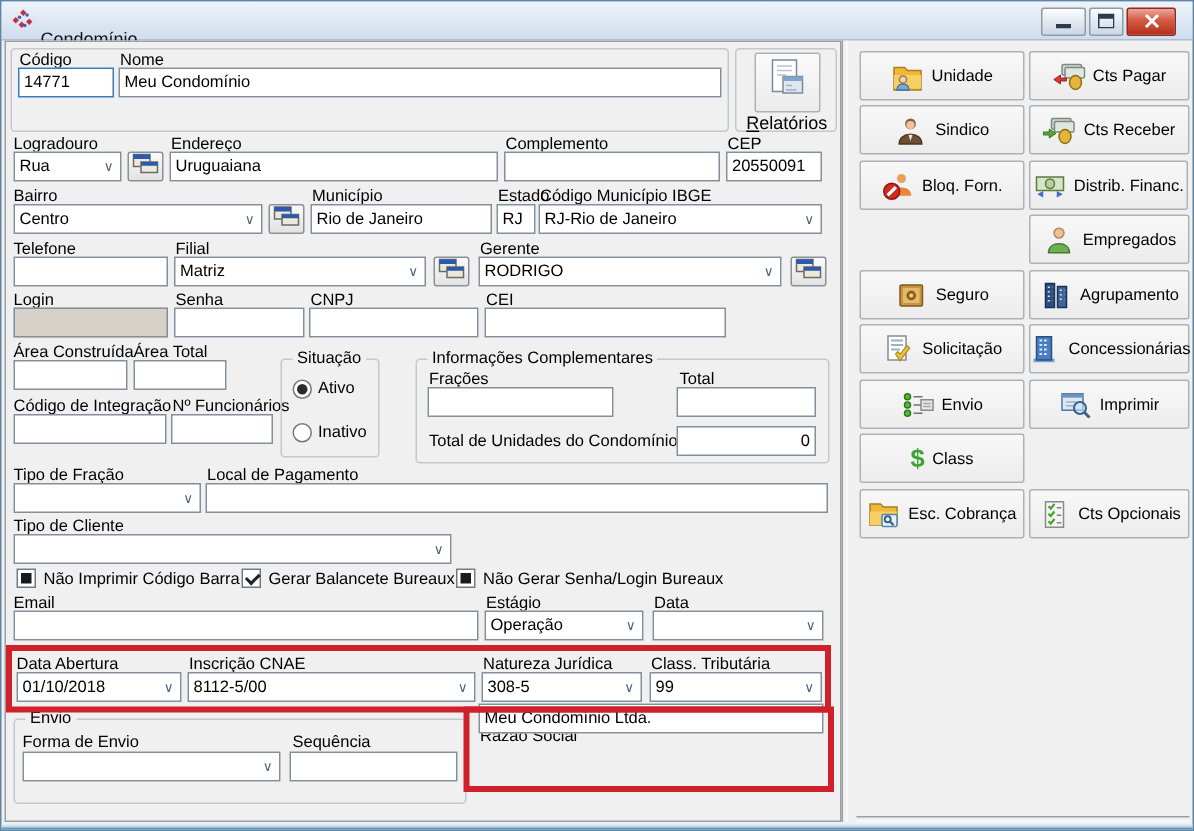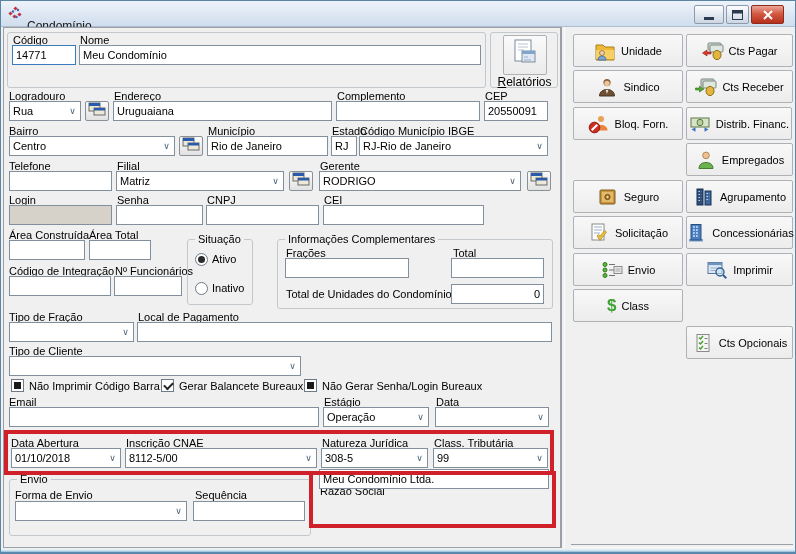--- a/index.html
+++ b/index.html
@@ -373,20 +373,32 @@
           <circle cx="14" cy="12" r="4" fill="rgba(200,225,246,.55)" stroke="#35628f" stroke-width="1.4"></circle>
           <path d="M17 15l3.3 3.3" stroke="#35628f" stroke-width="2"></path>
         </svg>
       </span>
     <span>Imprimir</span>
   </div>
   <div class="btn" style="left:572px;top:288px">
     <span class="ic dollar">$</span>
     <span>Class</span>
   </div>
+  <div class="btn" style="left:572px;top:325px">
+    <span class="ic">
+        <svg width="22" height="20">
+          <path d="M2 3h7l2 2h9v12H2z" fill="#edb937" stroke="#a9801a"></path>
+          <path d="M2 8h18l-2 9H2z" fill="#f6d064"></path>
+          <rect x="10" y="10" width="10" height="8" rx="1" fill="#e8f0f8" stroke="#5a82ab"></rect>
+          <circle cx="13.8" cy="13.2" r="2" fill="none" stroke="#35628f" stroke-width="1.3"></circle>
+          <path d="M15.3 14.7l2.4 2.4" stroke="#35628f" stroke-width="1.5"></path>
+        </svg>
+      </span>
+    <span>Esc. Cobrança</span>
+  </div>
   <div class="btn" style="left:685px;top:325px;width:107px">
     <span class="ic">
         <svg width="22" height="20">
           <rect x="5" y="1.5" width="12" height="17" fill="#f4f4f4" stroke="#8a8a8a"></rect>
           <path d="M7 4.5l1.5 1.5 2.5-3M7 9.5l1.5 1.5 2.5-3M7 14.5l1.5 1.5 2.5-3" stroke="#4aa32f" stroke-width="1.5" fill="none"></path>
           <path d="M12.5 5.5h3M12.5 10.5h3M12.5 15.5h3" stroke="#808080"></path>
         </svg>
       </span>
     <span>Cts Opcionais</span>
   </div>

